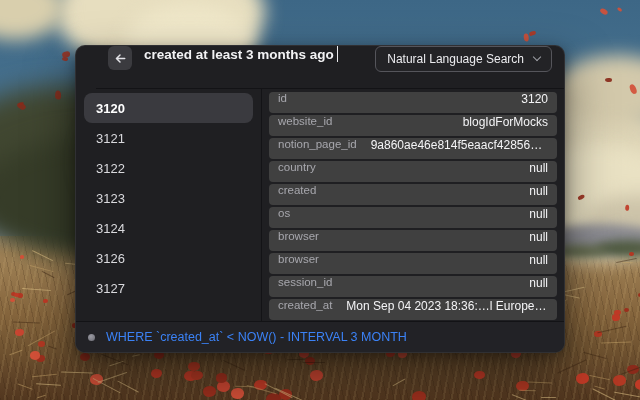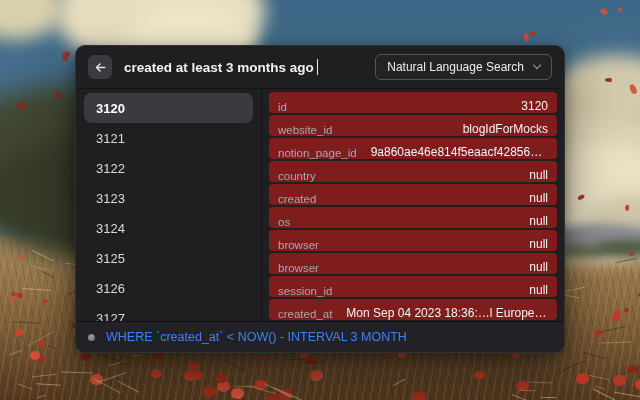--- a/index.html
+++ b/index.html
@@ -39,22 +39,22 @@
   .petal { position:absolute; border-radius:60% 40% 55% 45%; }
   .blade { position:absolute; border-radius:2px; }
 
   
   .modal { position:absolute; left:75px; top:45px; width:490px; height:308px;
     background:#1f1f22; border-radius:10px;
     border:1px solid rgba(255,255,255,.08);
     box-shadow:0 22px 48px rgba(0,0,0,.5), 0 4px 14px rgba(0,0,0,.35);
     display:flex; flex-direction:column; overflow:hidden; }
 
-  .searchbar { height:43px; flex:0 0 43px; display:flex; align-items:center;
-    padding:0 12px; border-bottom:1px solid #131316; }
+  .searchbar { height:43px; flex:0 0 43px; display:flex; align-items:flex-start;
+    padding:0 12px; border-bottom:1px solid #131316;margin-left:20px; }
   .back-btn { width:24px; height:24px; flex:0 0 24px; border:none; border-radius:6px;
     background:#3b3b3f; display:flex; align-items:center; justify-content:center; cursor:pointer; }
   .query { margin-left:12px; font-size:13.5px; font-weight:600; color:#f2f2f4;
     white-space:nowrap; display:flex; align-items:center; }
   .caret { display:inline-block; width:1.5px; height:16px; background:#e9e9ec;
     margin-left:3px; animation:blink 1.1s step-end infinite; }
   @keyframes blink { 50% { opacity:0; } }
   .mode-dd { margin-left:auto; height:26px; display:flex; align-items:center; gap:10px;
     padding:0 11px; border:1px solid #55555b; border-radius:6px; background:#232326;
     color:#ececef; font-size:12px; cursor:pointer; }
@@ -62,22 +62,22 @@
     transform:rotate(45deg); margin-top:-4px; }
 
   .content { flex:1; display:flex; min-height:0; }
   .side-list { width:186px; flex:0 0 186px; border-right:1px solid #131316;
     padding:4px 8px; overflow:hidden; }
   .side-item { height:30px; display:flex; align-items:center; padding:0 12px;
     border-radius:8px; font-size:13px; font-weight:500; color:#d9d9dd; cursor:pointer; }
   .side-item.selected { background:#3a3a3f; color:#ffffff; font-weight:600; }
 
   .detail-list { flex:1; padding:3px 7px 0 7px; display:flex; flex-direction:column; gap:2px; overflow:hidden; }
-  .detail-row { height:21px; flex:0 0 21px; background:#7f1d1d; border-radius:4px;
-    display:flex; align-items:flex-end; justify-content:space-between; padding:0 9px; }
+  .detail-row { height:21px; flex:0 0 21px; background:#404040; border-radius:4px;
+    display:flex; align-items:flex-start; justify-content:space-between; padding:0 9px; }
   .detail-row .k { font-size:11.5px; color:#a7a7ad; white-space:nowrap; }
   .detail-row .v { font-size:12px; font-weight:500; color:#f4f4f6; white-space:nowrap;
     overflow:hidden; text-overflow:ellipsis; margin-left:14px; }
 
   .footer { height:31px; flex:0 0 31px; border-top:1px solid #131316; background:#222226;
     display:flex; align-items:center; padding:0 12px; gap:11px; }
   .status-dot { width:7px; height:7px; border-radius:50%;
     background:radial-gradient(circle at 40% 35%, #9a9aa2, #6a6a72); }
   .sql { font-size:12.5px; font-weight:500; color:#3b82f6; white-space:nowrap; }
   .foot-right { margin-left:auto; display:flex; align-items:center; gap:9px; cursor:pointer; }
@@ -352,23 +352,20 @@
         <div class="side-item">
     <span>3122</span>
   </div>
         <div class="side-item">
     <span>3123</span>
   </div>
         <div class="side-item">
     <span>3124</span>
   </div>
         <div class="side-item">
-    <span>3125</span>
-  </div>
-        <div class="side-item">
     <span>3126</span>
   </div>
         <div class="side-item">
     <span>3127</span>
   </div>
       </div>
     <div class="detail-list">
         <div class="detail-row">
     <span class="k">id</span>
     <span class="v">3120</span>

